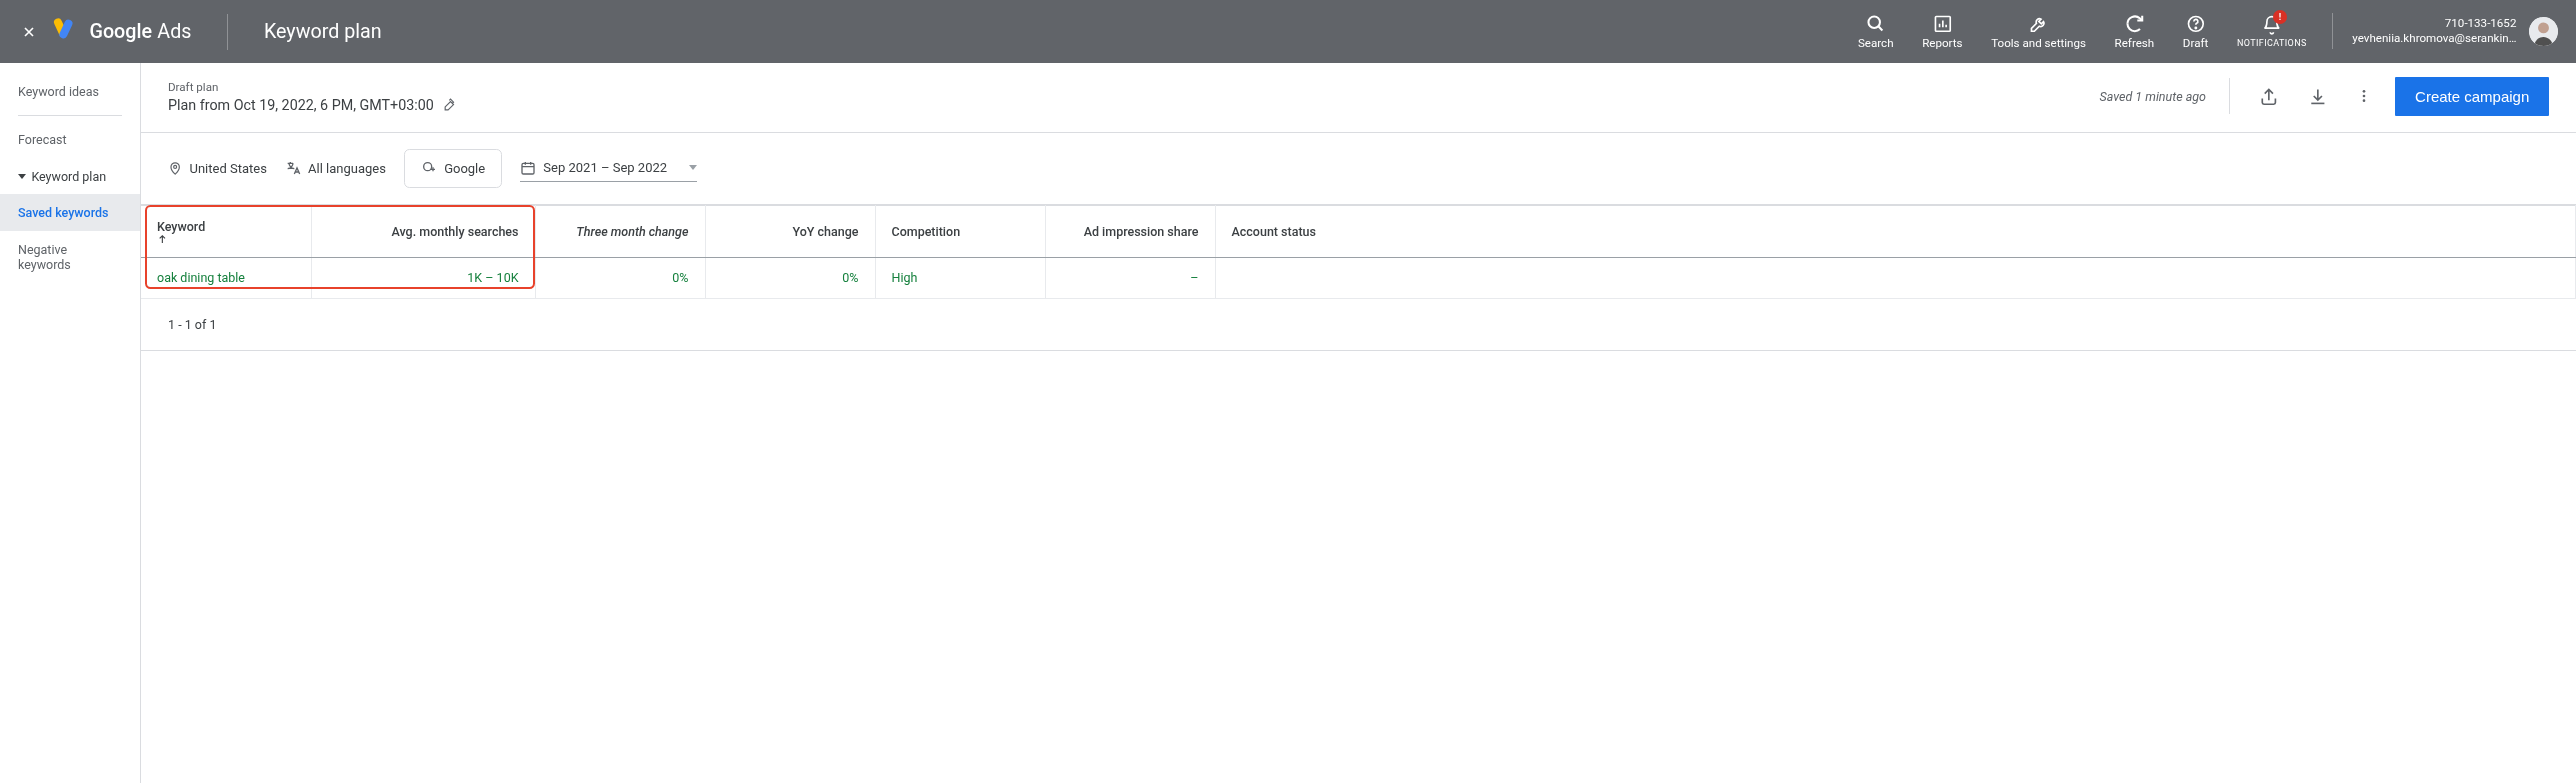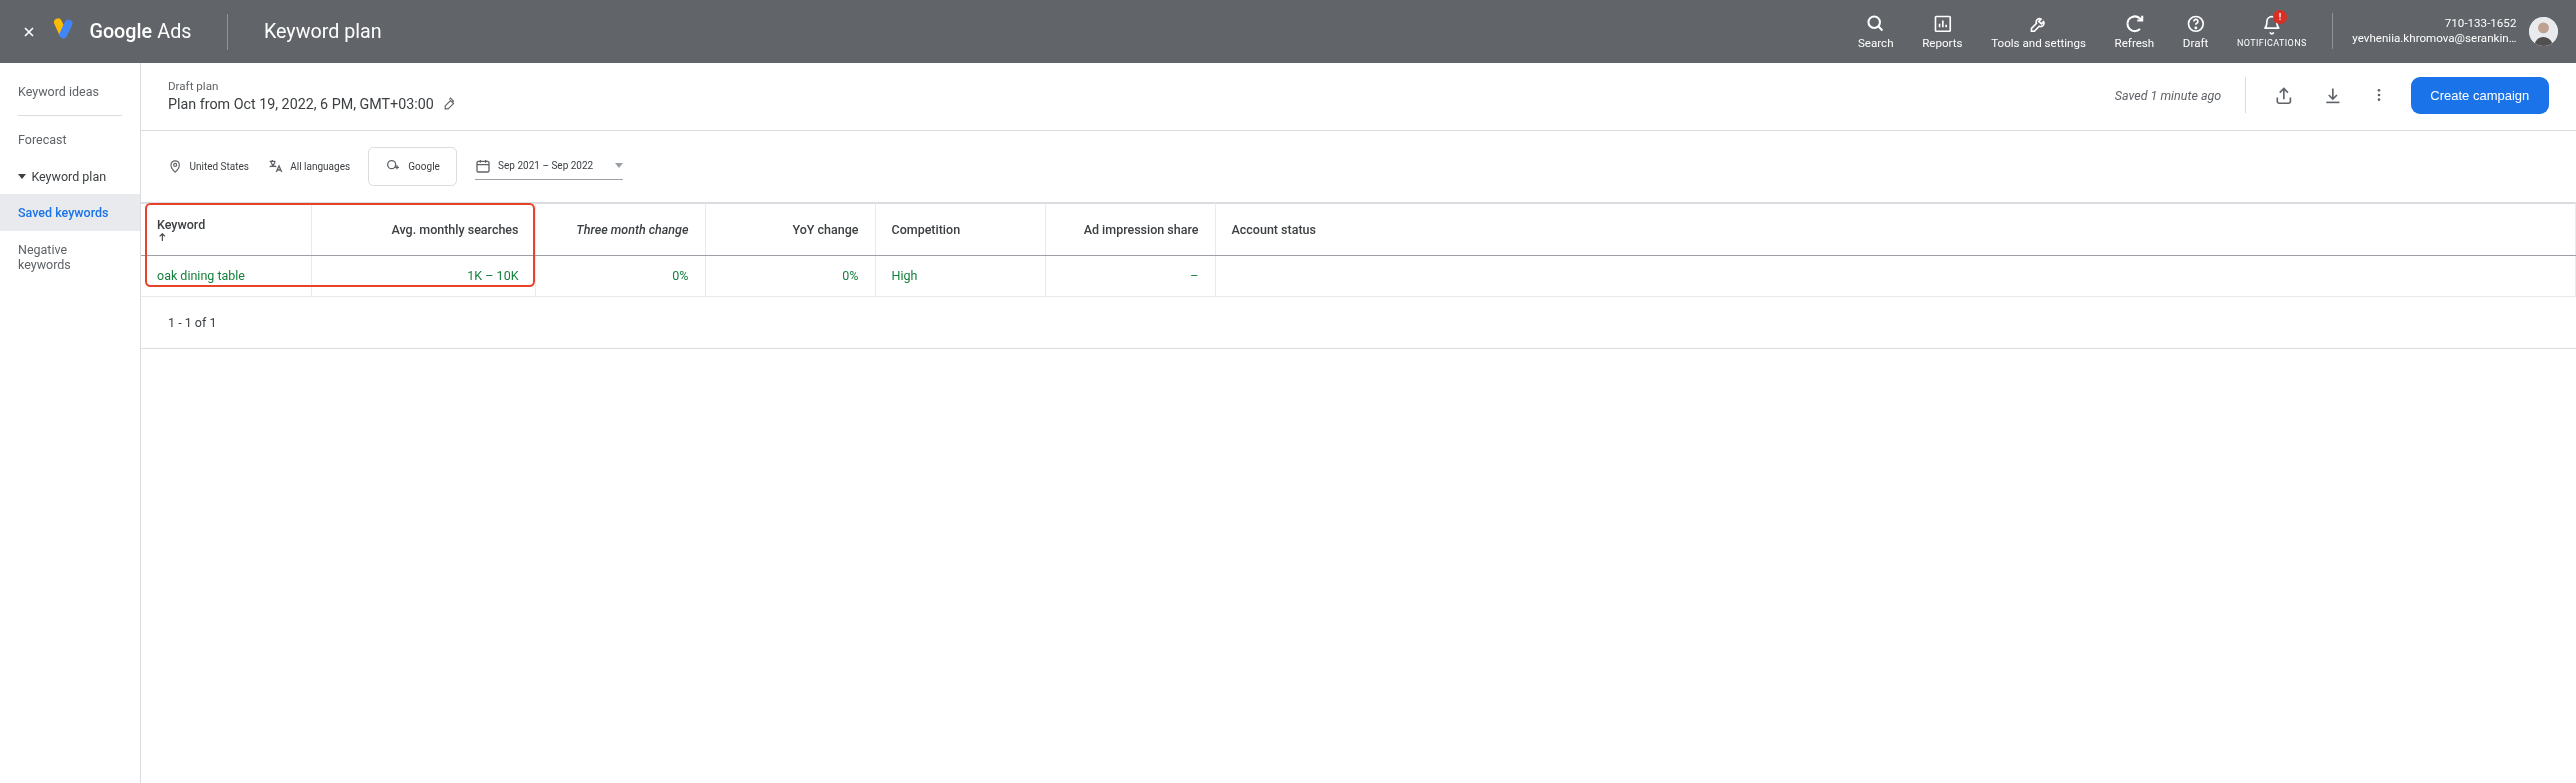--- a/index.html
+++ b/index.html
@@ -40,25 +40,25 @@
 
 .main { flex: 1; display: flex; flex-direction: column; overflow: hidden; }
 .plan-header { padding: 14.3px 27px 16px 27px; display: flex; align-items: center; border-bottom: 0.9px solid #dadce0; }
 .plan-info .draft { font-size: 11.6px; color: #5f6368; margin-bottom: 3.6px; }
 .plan-name { font-size: 14.3px; color: #3c4043; display: flex; align-items: center; justify-content: center; }
 .pencil { margin-left: 7.2px; cursor: pointer; }
 .plan-right { margin-left: auto; display: flex; align-items: center; gap: 18px; }
 .saved { font-style: italic; color: #5f6368; font-size: 12.5px; }
 .vdiv { width: 0.9px; height: 36px; background: #dadce0; margin: 0 5.4px; }
 .icon-btn { padding: 5.4px; cursor: pointer; display: flex; align-items: center; justify-content: center; }
-.create-btn { background: #1a73e8; color: #fff; border: none; border-radius: 9px; padding: 10.7px 19.7px; font-size: 13px; cursor: pointer; }
+.create-btn { background: #1a73e8; color: #fff; border: none; border-radius: 1px; padding: 10.7px 19.7px; font-size: 15px; cursor: pointer; }
 
 
 .filters { padding: 16px 27px; display: flex; align-items: center; gap: 18px; border-bottom: 0.9px solid #dadce0; }
-.filter { display: flex; align-items: center; gap: 7.2px; color: #3c4043; font-size: 10px; cursor: pointer; }
+.filter { display: flex; align-items: center; gap: 7.2px; color: #3c4043; font-size: 13px; cursor: pointer; }
 .filter.pill { border: 0.9px solid #dadce0; border-radius: 5.4px; padding: 10.7px 16px; }
 .filter.date { border-bottom: 0.9px solid #9aa0a6; padding: 5.4px 0; }
 .caret-grey { width: 0; height: 0; border-left: 4.5px solid transparent; border-right: 4.5px solid transparent; border-top: 5.4px solid #9aa0a6; margin-left: 14.3px; }
 
 
 .table-area { flex: 1; display: flex; flex-direction: column; position: relative; }
 .table-top { display: flex; align-items: center; padding: 7.2px 18px 7.2px 18px; }
 .fab { width: 39px; height: 39px; border-radius: 50%; background: #1a73e8; color: #fff; display: flex; align-items: center; justify-content: center; cursor: pointer; box-shadow: 0 1.8px 5.4px rgba(0,0,0,0.3); margin-left: -1.8px; }
 .columns-btn { margin-left: auto; display: flex; flex-direction: column; align-items: center; cursor: pointer; font-size: 11.6px; color: #3c4043; padding-right: 5.4px; }
 .columns-btn .icon { height: 19.7px; }

